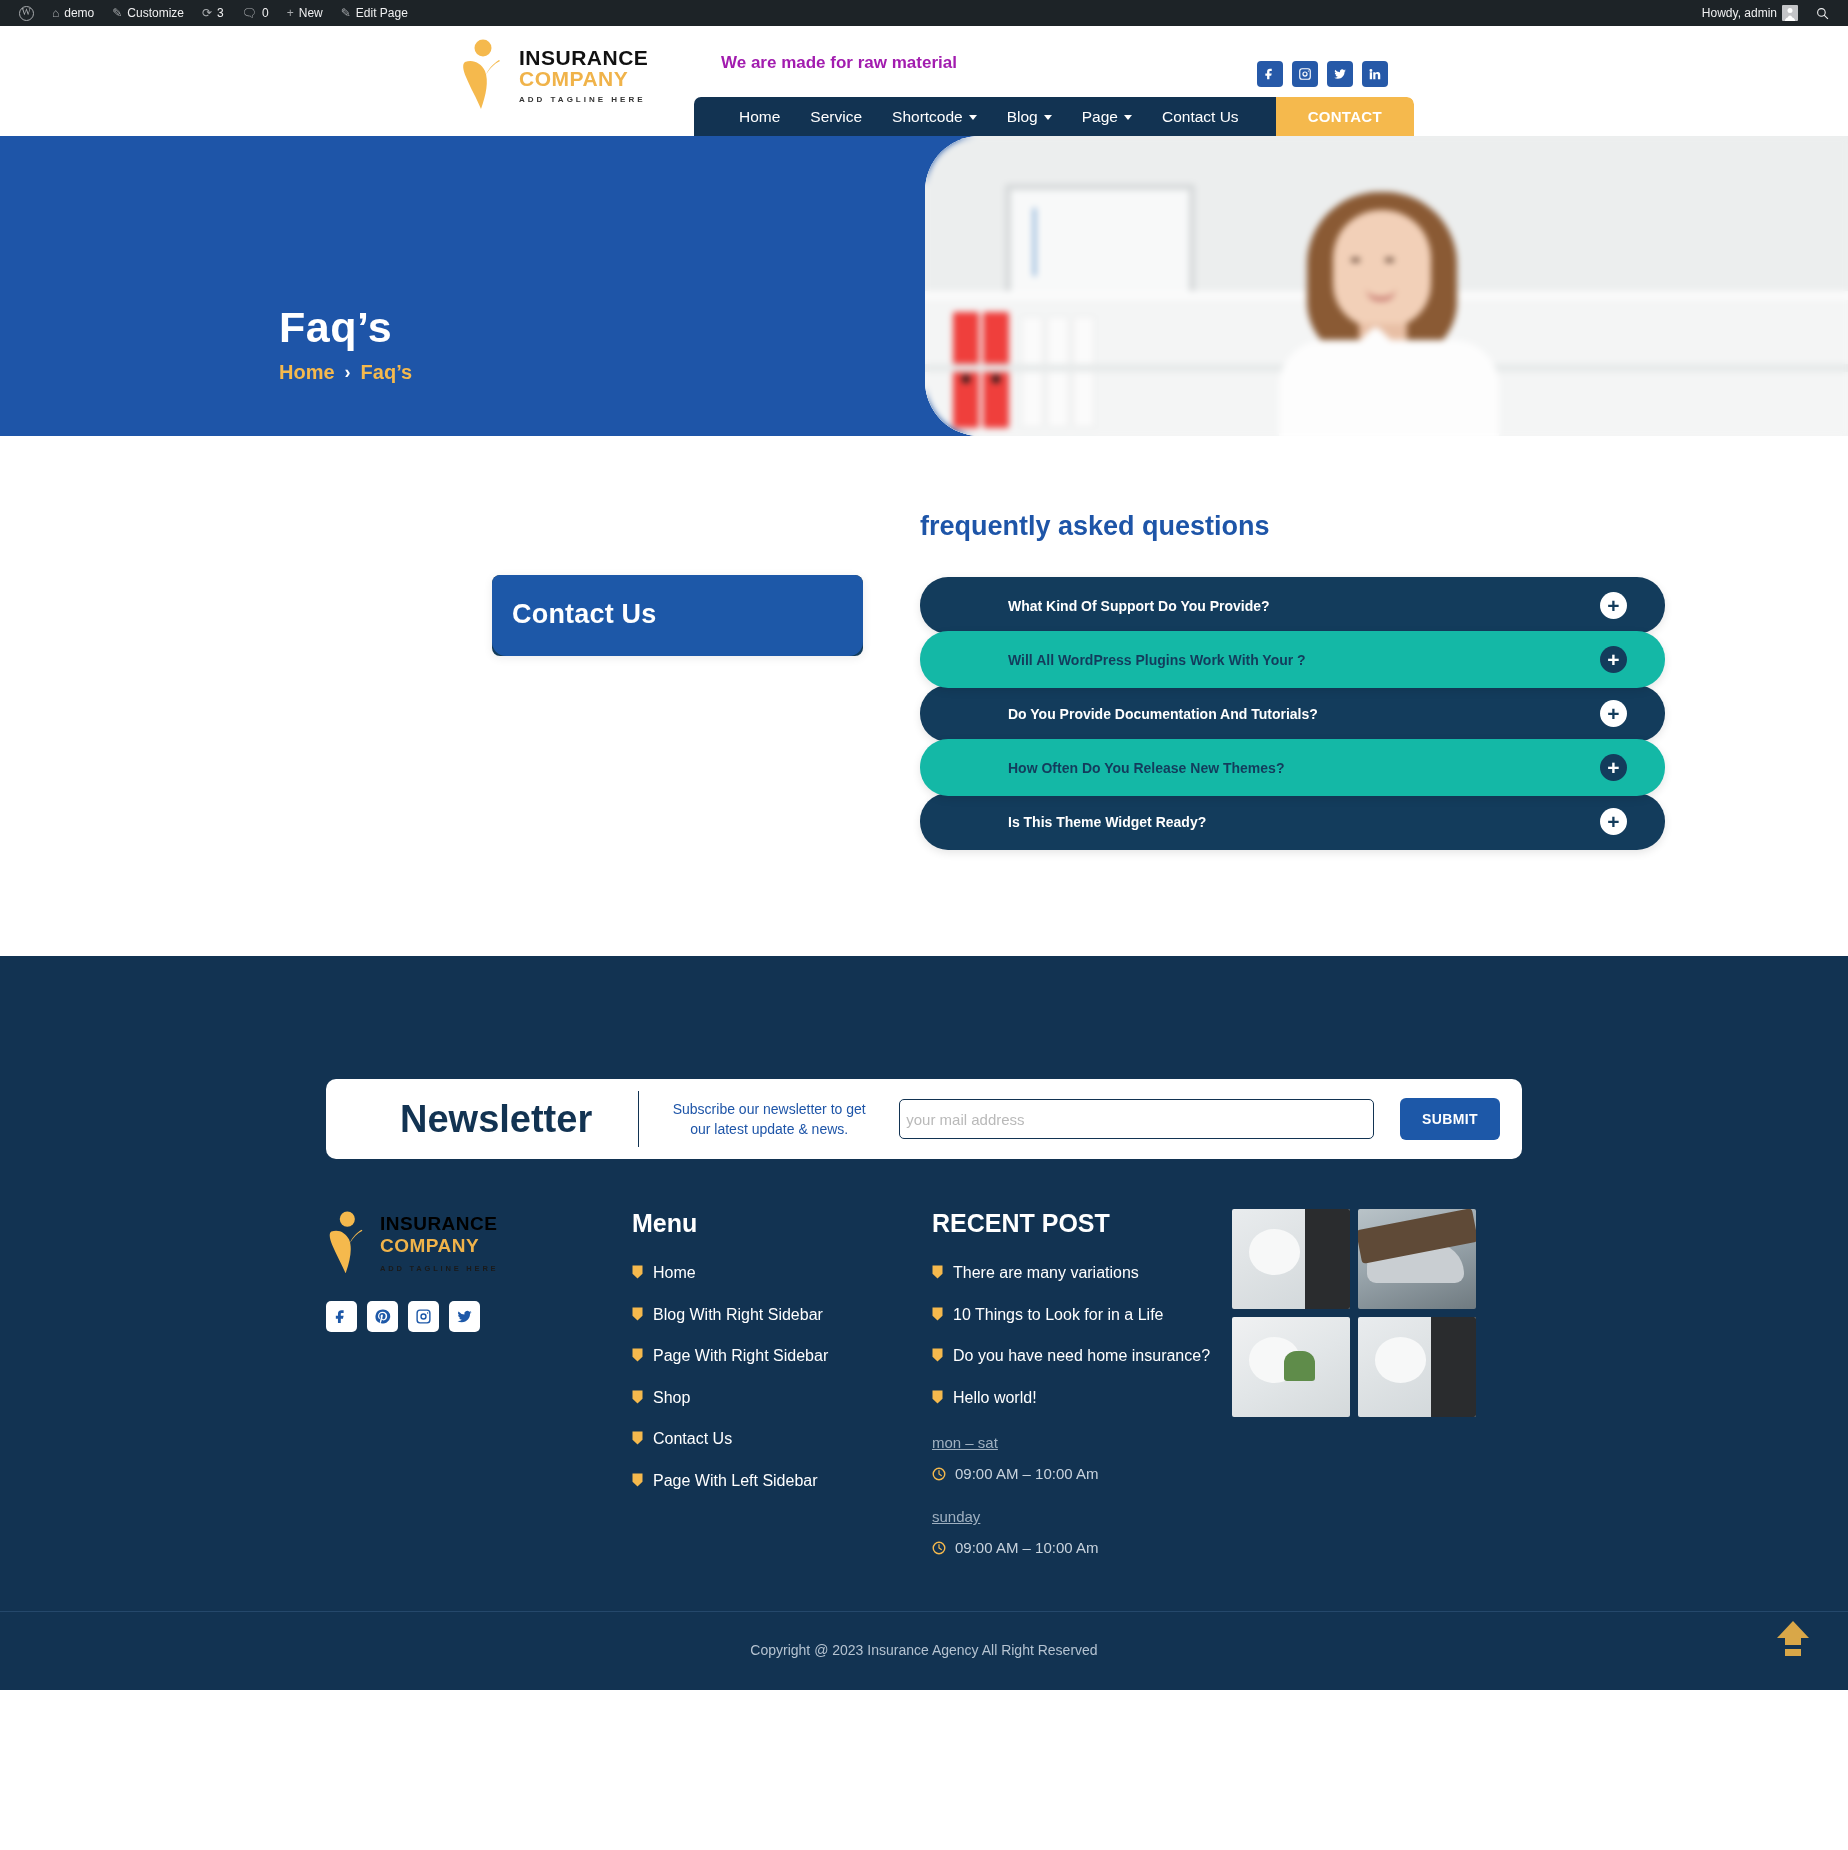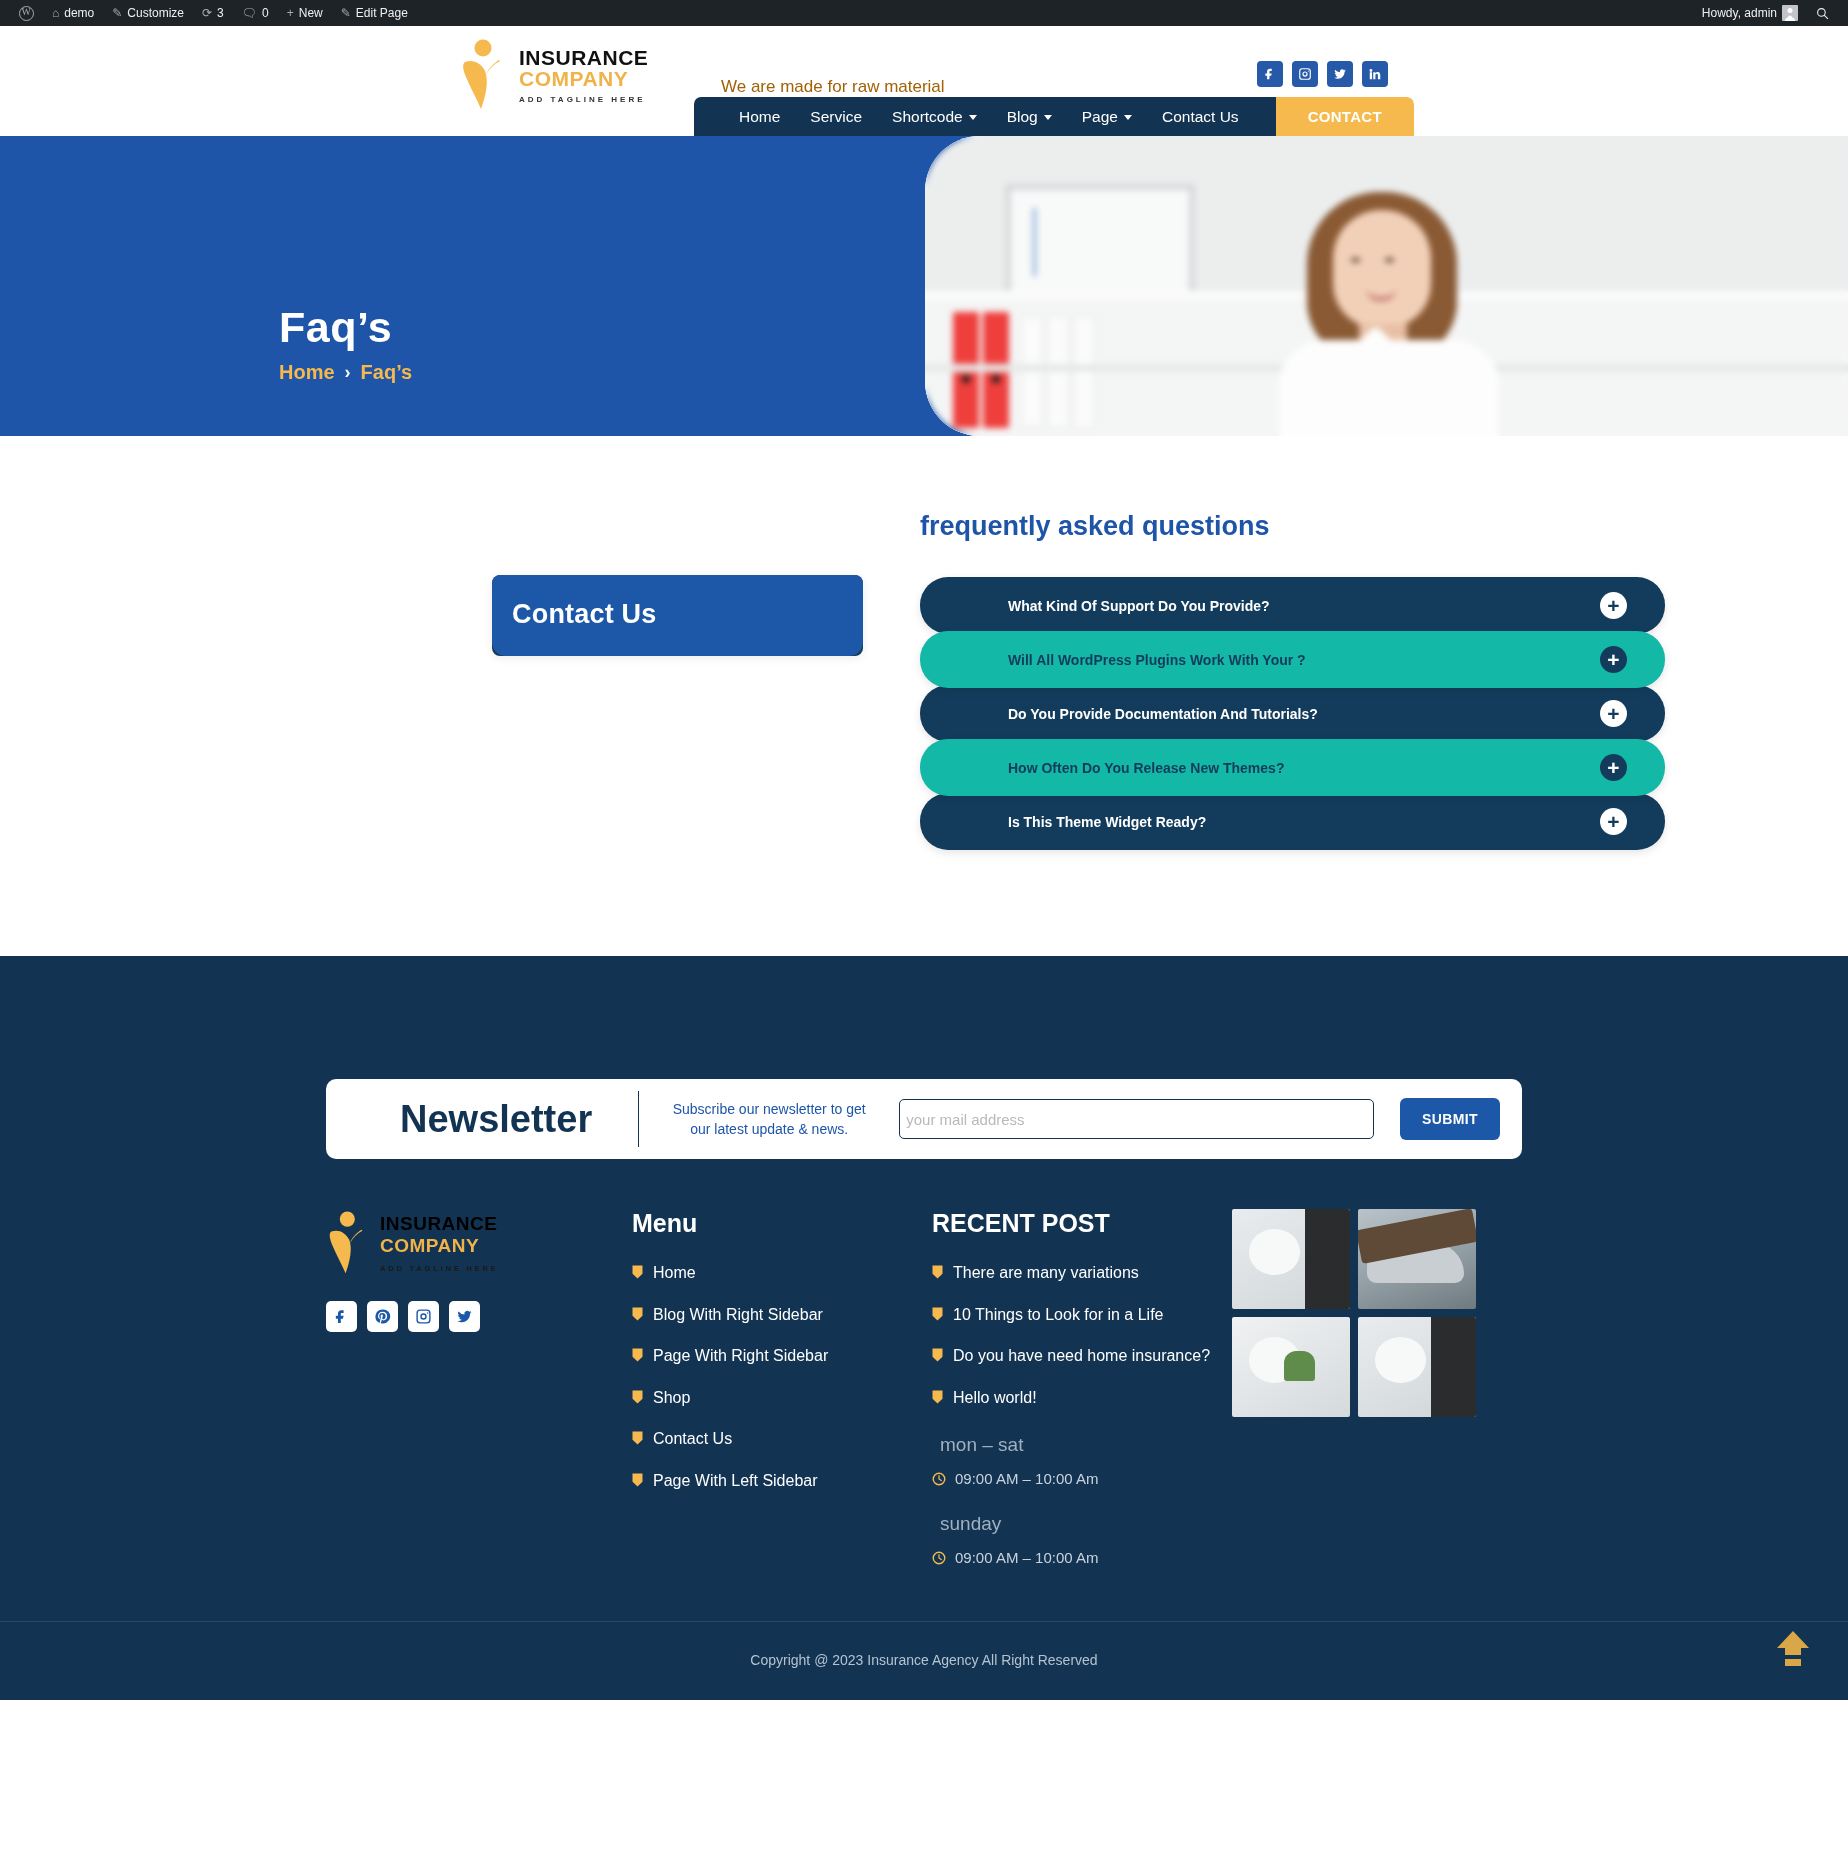--- a/index.html
+++ b/index.html
@@ -81,21 +81,21 @@
   .logo-line2 {
     font-size: 21px; font-weight: 800; color: #f0b34a; letter-spacing: 0.5px;
     margin-top: -1px;
   }
   .logo-line3 {
     font-size: 8px; font-weight: 700; color: #333; letter-spacing: 3px;
     margin-top: 2px;
   }
   .tagline {
     position: absolute; left: 567px; top: 27px;
-    font-size: 17px; font-weight: 400; color: #a16207; margin-top: 24px;
+    font-size: 17px; font-weight: 700; color: #a21caf;
   }
   .header-socials {
     position: absolute; right: 306px; top: 35px;
     display: flex; gap: 9px;
   }
   .hs-btn {
     width: 26px; height: 26px; border-radius: 4px;
     background: #2659a8; color: #fff;
     display: flex; align-items: center; justify-content: center;
     cursor: pointer;
@@ -364,21 +364,21 @@
   }
   .f-head.caps { text-transform: uppercase; }
   .f-li {
     display: flex; align-items: flex-start; gap: 10px;
     color: #fff; font-size: 16px; margin-bottom: 20px; cursor: pointer;
     line-height: 1.35;
   }
   .shield {
     width: 11px; height: 14px; flex: none; margin-top: 3px;
   }
-  .f-hours-day { color: #9fb0c0; font-size: 19px; margin: 26px 8px 14px; }
+  .f-hours-day { color: #9fb0c0; font-size: 15px; margin: 26px 0 14px; text-decoration: underline; }
   .f-hours-time {
     color: #c8d3dd; font-size: 15px; display: flex; align-items: center; gap: 9px;
   }
   .clock-ico { width: 14px; height: 14px; flex: none; }
 
   .f-gallery {
     display: grid; grid-template-columns: 118px 118px;
     grid-template-rows: 100px 100px; gap: 8px;
   }
   .gal-cell { border-radius: 2px; overflow: hidden; position: relative; }

